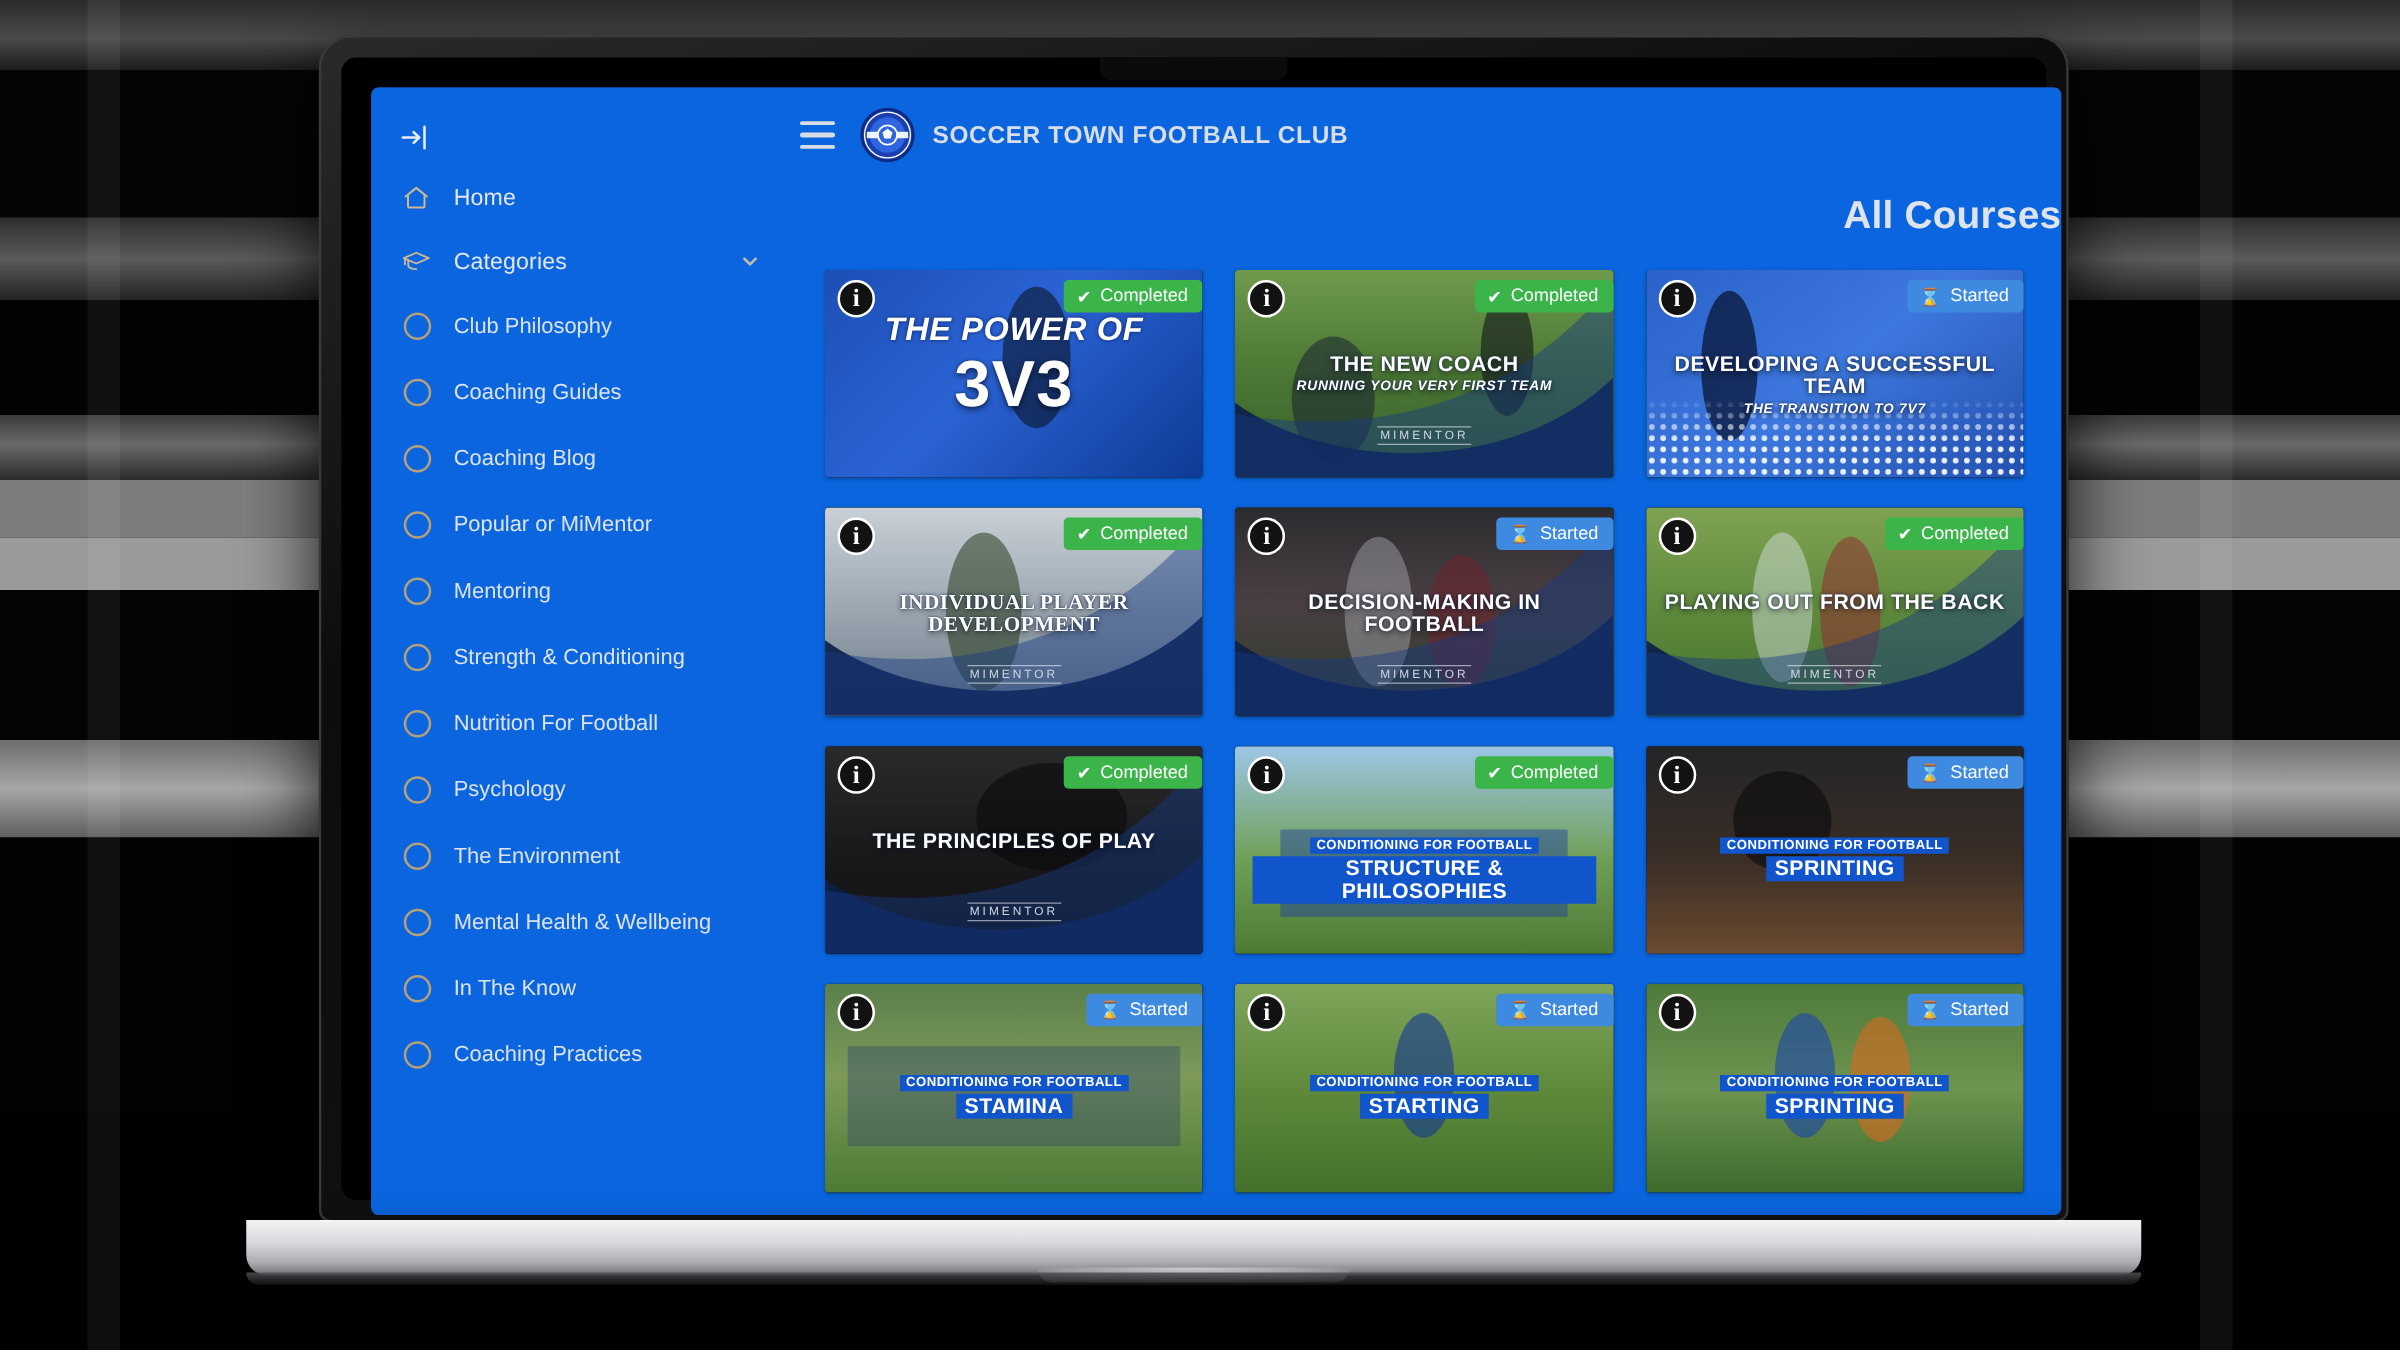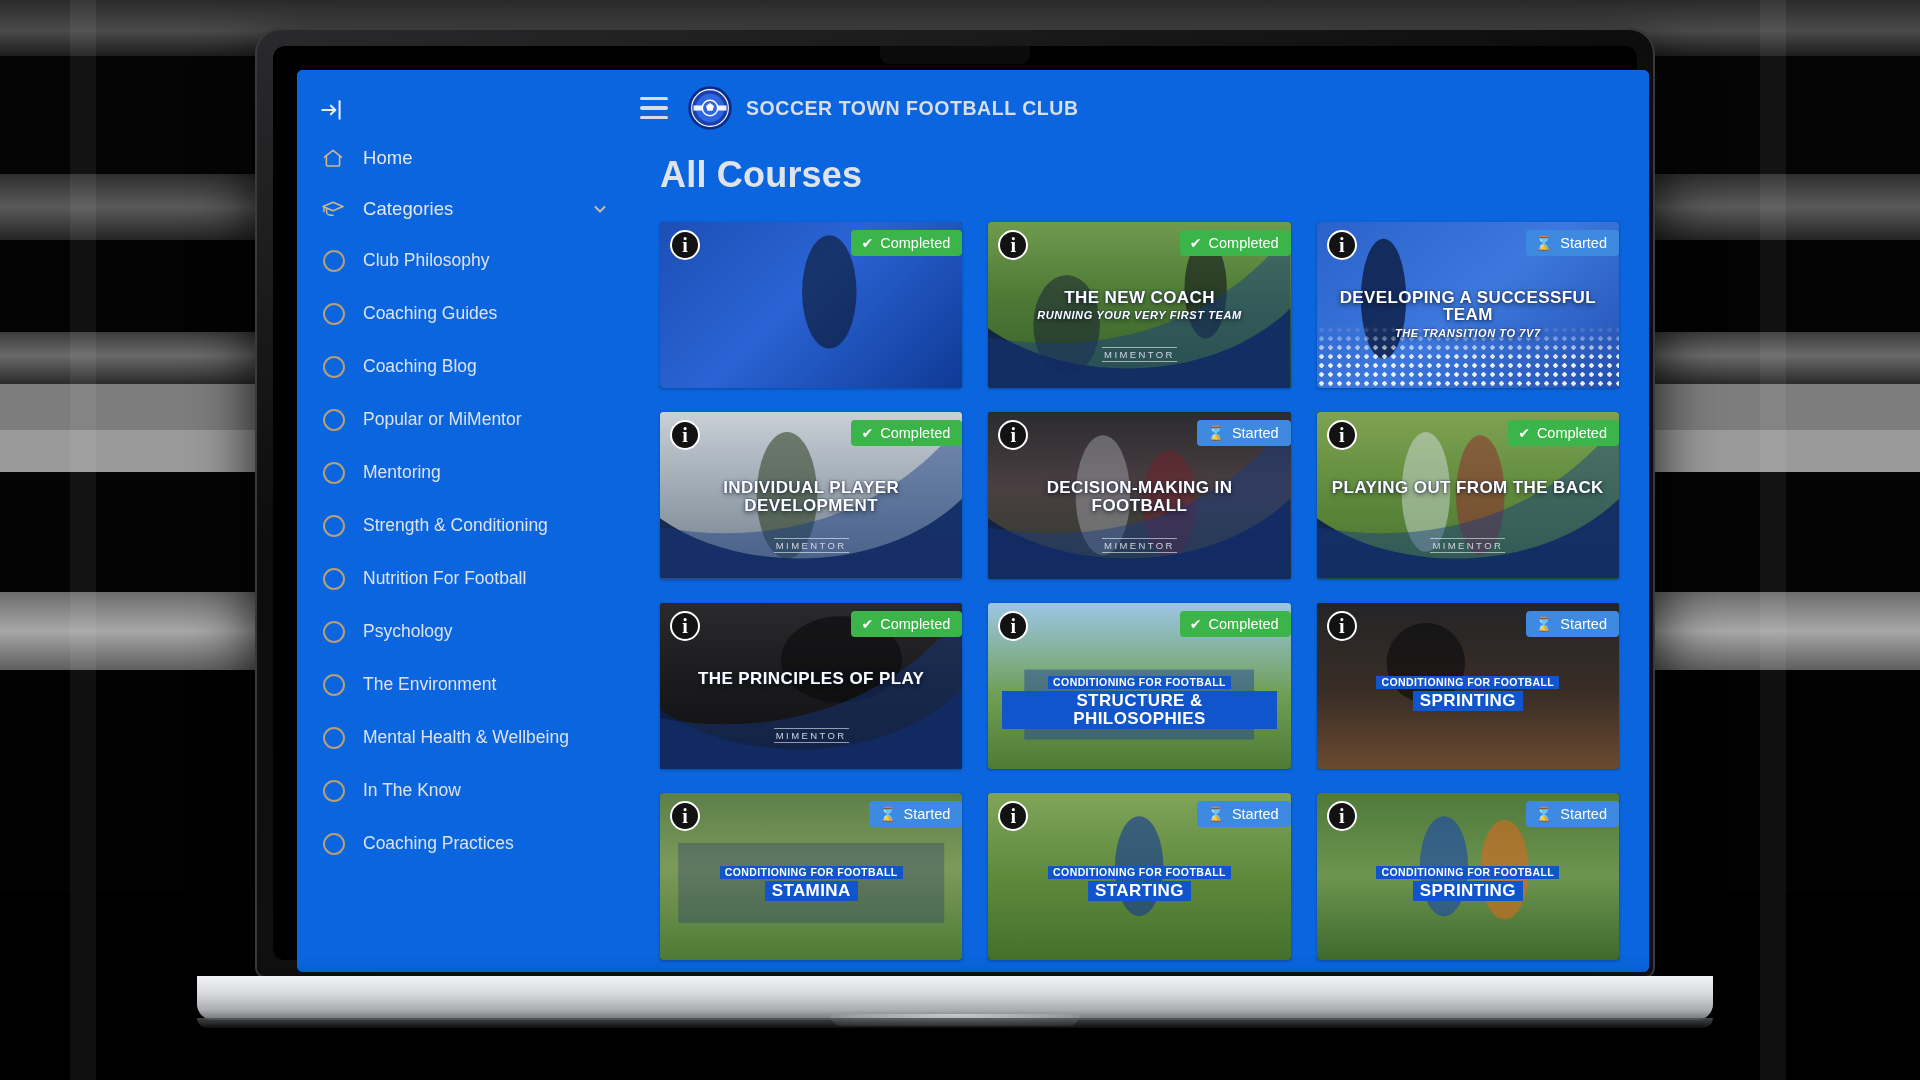--- a/index.html
+++ b/index.html
@@ -100,22 +100,22 @@
   #topbar { height: 76px; display:flex; align-items:center; padding-left: 18px; gap: 20px; }
   .hamburger { width:28px; height:22px; display:flex; flex-direction:column; justify-content:space-between; cursor:pointer; }
   .hamburger span { display:block; height:3.2px; background:#d8dde5; border-radius:2px; }
   .brand { display:flex; align-items:center; gap:14px; }
   .crest { width:44px; height:44px; }
   .brandname {
     color:#d9dee6; font-size:19.5px; font-weight:bold; letter-spacing:.55px;
   }
 
   #page-title {
-    color:#dfe4ec; font-size:36px; font-weight:bold;
-    padding: 8px 0 0 38px; letter-spacing:.2px;
+    color:#dfe4ec; font-size:31px; font-weight:bold;
+    padding: 8px 0 0 38px; letter-spacing:.2px;text-align:right;
   }
 
   #grid {
     display:grid; grid-template-columns: repeat(3, 1fr);
     gap: 24px 26px; padding: 26px 30px 0 38px;
   }
   .card {
     position:relative; width:100%; aspect-ratio: 336 / 185;
     border-radius: 3px; overflow:hidden; cursor:pointer;
     background:#123; box-shadow: 0 1px 3px rgba(0,0,0,.3);
@@ -315,20 +315,24 @@
                 <div class="card">
                   <div class="photo" style="background: linear-gradient(135deg, rgb(29, 79, 181) 0%, rgb(42, 99, 212) 45%, rgb(15, 58, 150) 100%);"></div>
                   <div class="photo"><svg width="100%" height="100%" preserveAspectRatio="none">
                       <ellipse cx="56%" cy="42%" rx="9%" ry="34%" fill="rgba(10,14,26,.55)"></ellipse>
                     </svg></div>
                   <div class="info-btn">i</div>
                   <div class="badge completed">
                     <span class="gl">✔</span>
                     <span>Completed</span>
                   </div>
+                  <div class="card-title" style="top: 20%;">
+                    <div><span class="t-kicker" style="background: transparent; font-size: 26px; letter-spacing: 0.5px; text-shadow: rgba(10, 30, 90, 0.95) 0px 0px 3px; font-style: italic;">THE POWER OF</span></div>
+                    <div class="t-main" style="font-size: 52px; letter-spacing: 1px;"><span>3V3</span></div>
+                  </div>
                 </div>
                 <div class="card">
                   <div class="photo" style="background: linear-gradient(rgb(111, 154, 78) 0%, rgb(78, 122, 54) 45%, rgb(53, 96, 42) 100%);"></div>
                   <div class="photo"><svg width="100%" height="100%" preserveAspectRatio="none">
                       <ellipse cx="72%" cy="40%" rx="7%" ry="30%" fill="rgba(20,24,28,.62)"></ellipse>
                       <ellipse cx="26%" cy="62%" rx="11%" ry="30%" fill="rgba(25,35,50,.55)"></ellipse>
                     </svg></div>
                   <div class="swoosh"><svg width="100%" height="100%" viewBox="0 0 336 185" preserveAspectRatio="none">
                       <path d="M0,118 C90,182 250,180 336,96 L336,185 L0,185 Z" fill="#0d1f49" opacity=".92"></path>
                       <path d="M336,10 C250,120 120,150 0,128 L0,185 L336,185 Z" fill="#163a86" opacity=".45"></path>
@@ -367,21 +371,21 @@
                     </svg></div>
                   <div class="swoosh"><svg width="100%" height="100%" viewBox="0 0 336 185" preserveAspectRatio="none">
                       <path d="M0,118 C90,182 250,180 336,96 L336,185 L0,185 Z" fill="#0d1f49" opacity=".92"></path>
                       <path d="M336,10 C250,120 120,150 0,128 L0,185 L336,185 Z" fill="#163a86" opacity=".45"></path>
                     </svg></div>
                   <div class="info-btn">i</div>
                   <div class="badge completed">
                     <span class="gl">✔</span>
                     <span>Completed</span>
                   </div>
-                  <div class="card-title" style="top: 40%;">
+                  <div class="card-title" style="top: 40%; font-family: Liberation Serif, serif;">
                     <div class="t-main"><span>INDIVIDUAL PLAYER DEVELOPMENT</span></div>
                   </div>
                   <div class="mimentor"><span>MIMENTOR</span></div>
                 </div>
                 <div class="card">
                   <div class="photo" style="background: linear-gradient(rgb(43, 43, 47) 0%, rgb(74, 63, 66) 45%, rgb(46, 59, 44) 100%);"></div>
                   <div class="photo"><svg width="100%" height="100%" preserveAspectRatio="none">
                       <ellipse cx="38%" cy="50%" rx="9%" ry="36%" fill="rgba(200,205,215,.35)"></ellipse>
                       <ellipse cx="60%" cy="55%" rx="9%" ry="32%" fill="rgba(120,30,40,.45)"></ellipse>
                     </svg></div>

